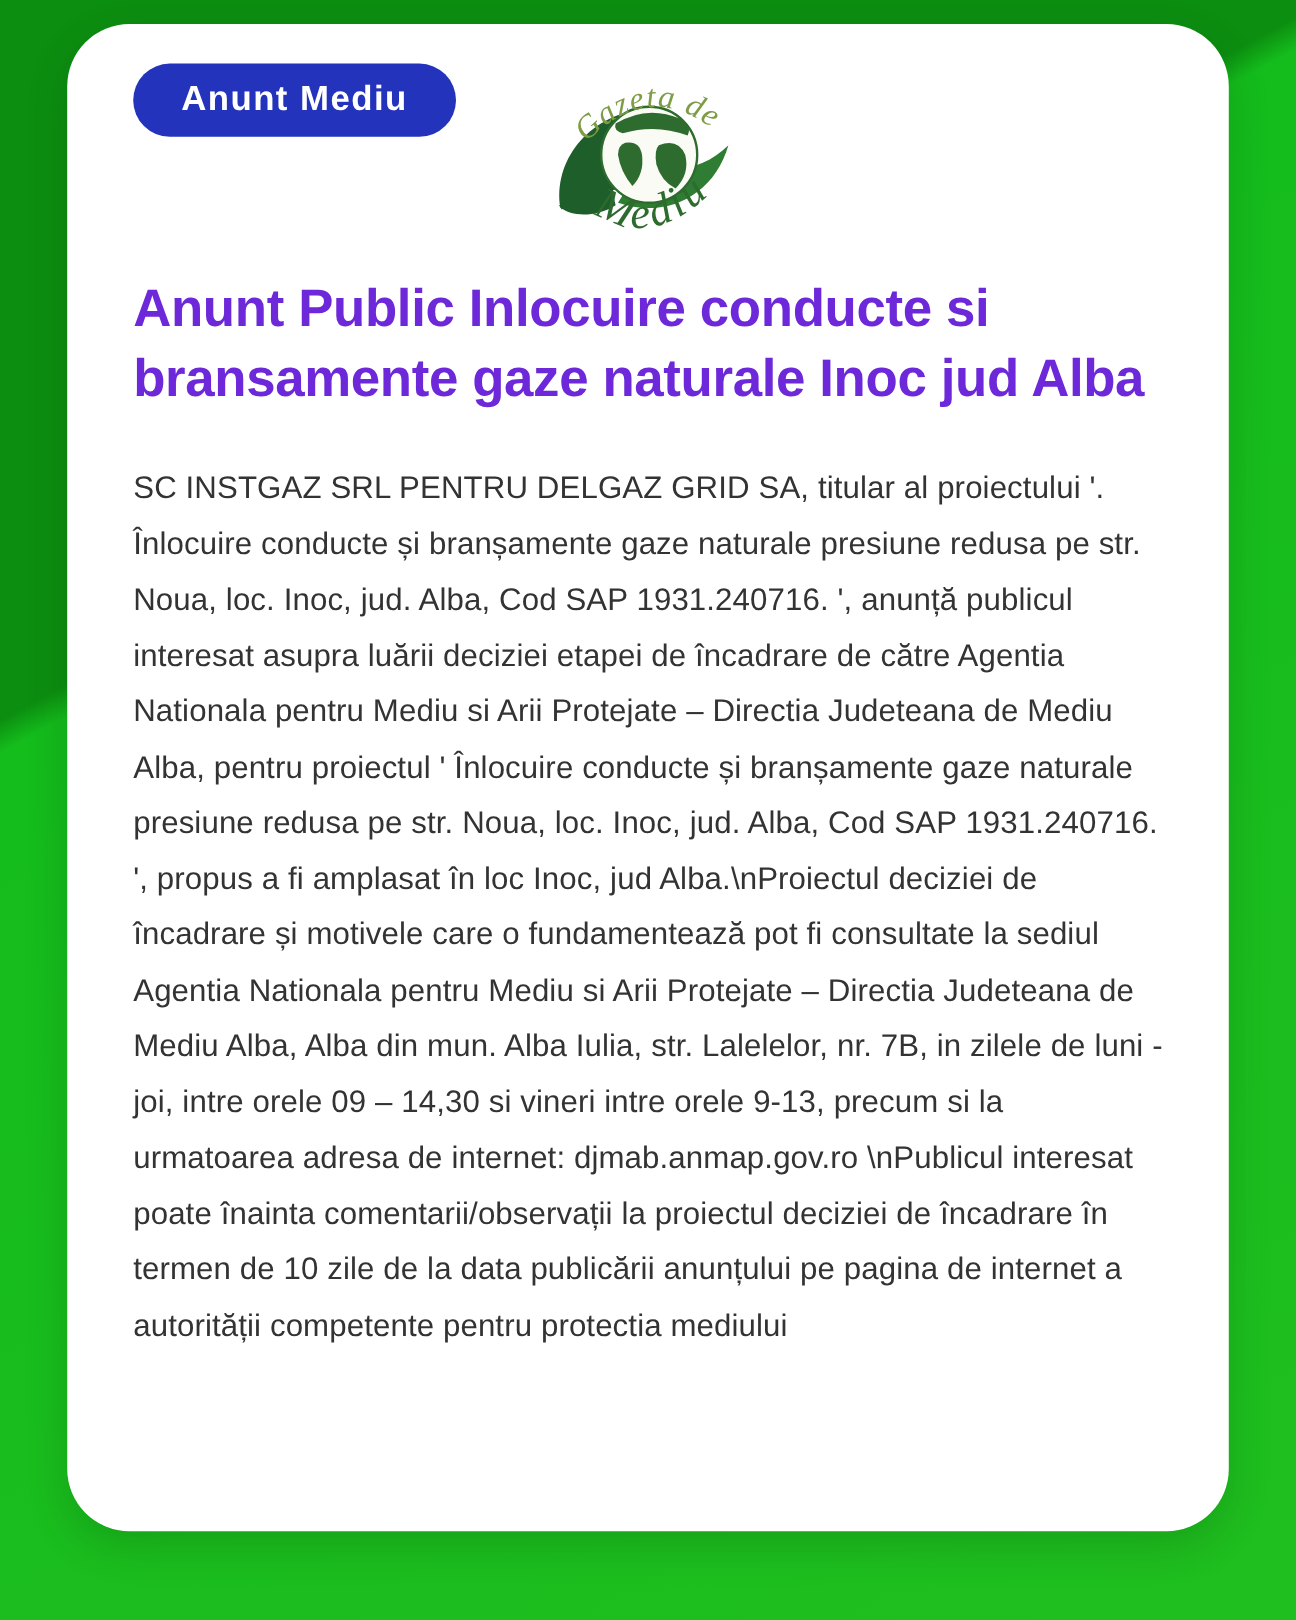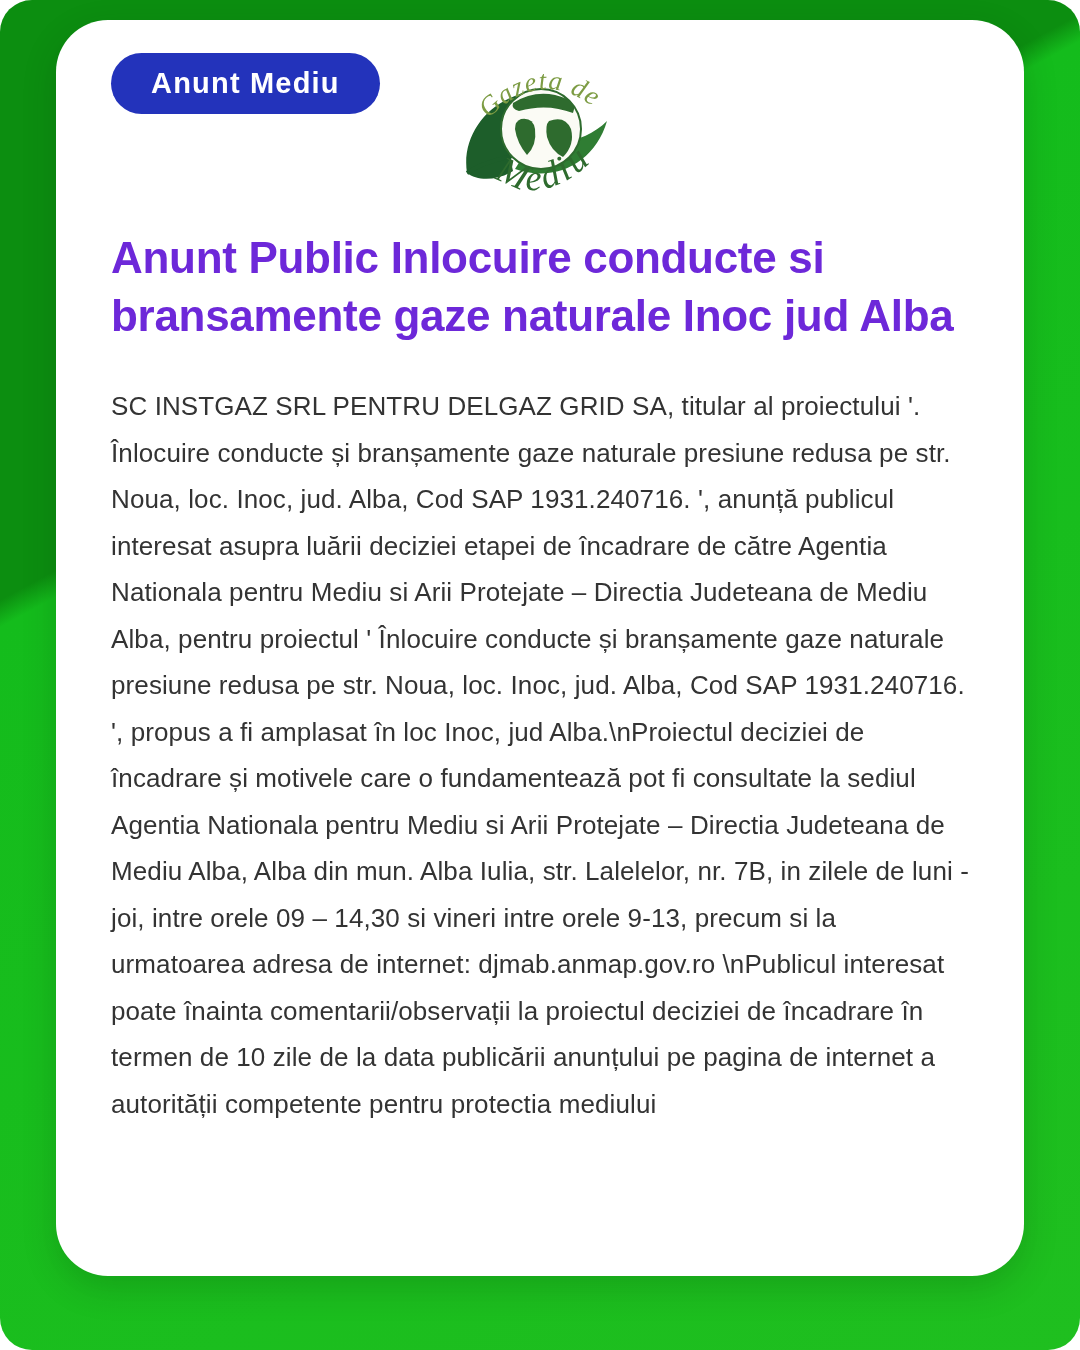--- a/index.html
+++ b/index.html
@@ -4,21 +4,20 @@
 <style>
   html, body { margin: 0; padding: 0; }
   body { font-family: "Liberation Sans", sans-serif; }
 
   .canvas {
     position: relative;
     width: 1080px;
     height: 1350px;
     overflow: hidden;
     background: linear-gradient(151.5deg, #0c8e10 0%, #0c8e10 31%, #14bc1c 32.4%, #1fbf1f 100%);
-    border-radius: 32px;
   }
 
   .card {
     position: absolute;
     left: 56px;
     top: 20px;
     width: 968px;
     height: 1256px;
     background: #ffffff;
     border-radius: 52px;

